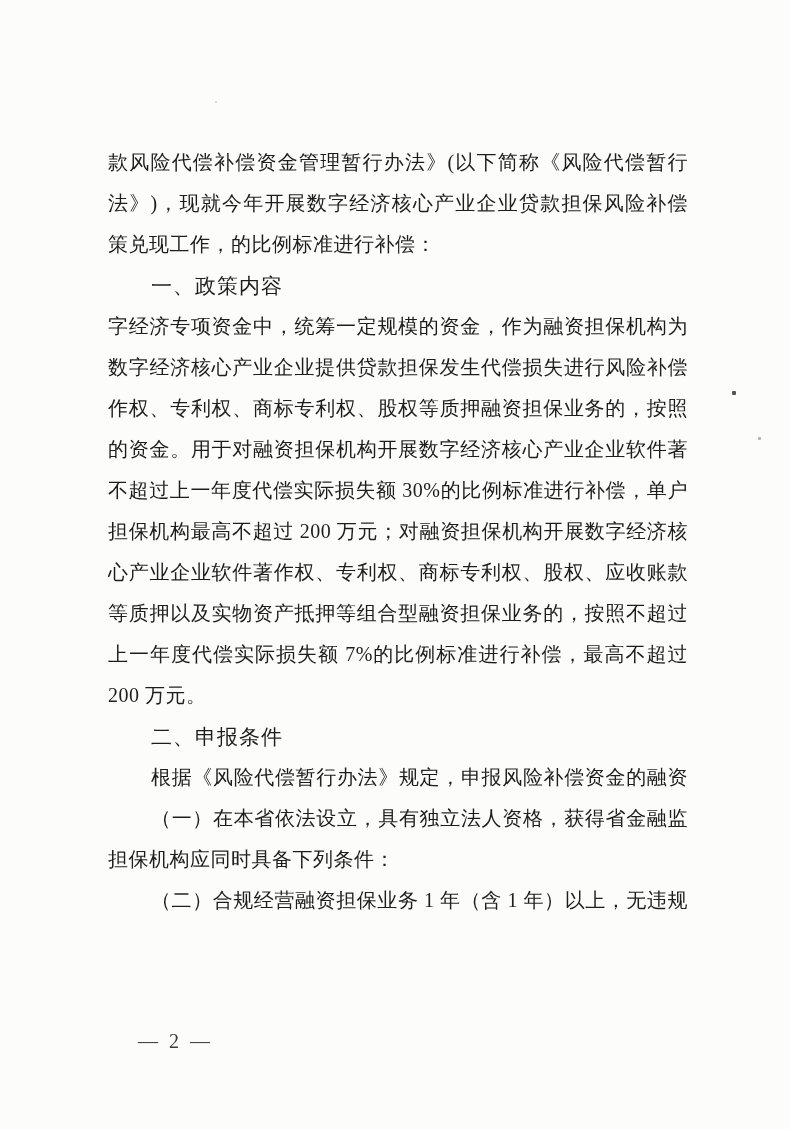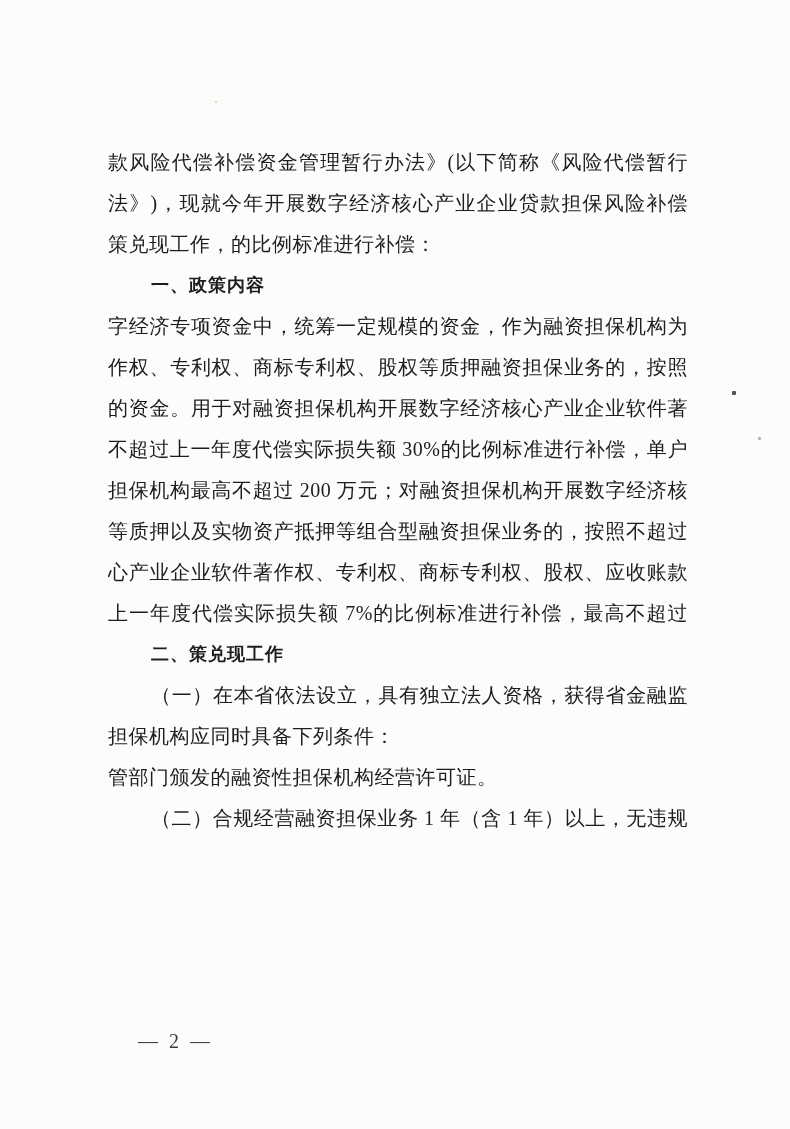--- a/index.html
+++ b/index.html
@@ -36,22 +36,22 @@
     text-align-last: justify;
     text-justify: inter-character;
   }
   
   .ind {
     text-indent: 43px;
   }
   
   .h {
     font-family: "Liberation Sans", "DejaVu Sans", sans-serif;
-    font-weight: 700;
-    font-size: 18px;
+    font-weight: 400;
+    font-size: 21px;
     letter-spacing: 1px;
   }
   .pagenum {
     position: absolute;
     left: 138px;
     top: 1030px;
     font-size: 20px;
     color: #3a3a3a;
     letter-spacing: 3px;
     font-family: "Liberation Serif", "DejaVu Serif", serif;
@@ -70,31 +70,33 @@
 <body>
 
 <div class="page">
 
   <div class="content">
     <div class="ln j">款风险代偿补偿资金管理暂行办法》(以下简称《风险代偿暂行办</div>
     <div class="ln j">法》)，现就今年开展数字经济核心产业企业贷款担保风险补偿政</div>
     <div class="ln">策兑现工作，的比例标准进行补偿：</div>
     <div class="ln h ind">一、政策内容</div>
     <div class="ln j">字经济专项资金中，统筹一定规模的资金，作为融资担保机构为</div>
+    <div class="ln j">数字经济核心产业企业提供贷款担保发生代偿损失进行风险补偿</div>
     <div class="ln j">作权、专利权、商标专利权、股权等质押融资担保业务的，按照</div>
     <div class="ln j">的资金。用于对融资担保机构开展数字经济核心产业企业软件著</div>
     <div class="ln j">不超过上一年度代偿实际损失额 30%的比例标准进行补偿，单户</div>
     <div class="ln j">担保机构最高不超过 200 万元；对融资担保机构开展数字经济核</div>
+    <div class="ln j">心产业企业软件著作权、专利权、商标专利权、股权、应收账款</div>
     <div class="ln j">等质押以及实物资产抵押等组合型融资担保业务的，按照不超过</div>
-    <div class="ln j">心产业企业软件著作权、专利权、商标专利权、股权、应收账款</div>
     <div class="ln j">上一年度代偿实际损失额 7%的比例标准进行补偿，最高不超过</div>
-    <div class="ln h ind">二、策兑现工作</div>
+    <div class="ln">200 万元。</div>
+    <div class="ln h ind">二、申报条件</div>
+    <div class="ln ind j">根据《风险代偿暂行办法》规定，申报风险补偿资金的融资</div>
     <div class="ln ind j">（一）在本省依法设立，具有独立法人资格，获得省金融监</div>
     <div class="ln">担保机构应同时具备下列条件：</div>
-    <div class="ln">管部门颁发的融资性担保机构经营许可证。</div>
     <div class="ln ind j">（二）合规经营融资担保业务 1 年（含 1 年）以上，无违规</div>
   </div>
 
   <div class="pagenum">— 2 —</div>
 
   <div class="speck s1"></div>
   <div class="speck s2"></div>
   <div class="speck s3"></div>
 
 </div>

